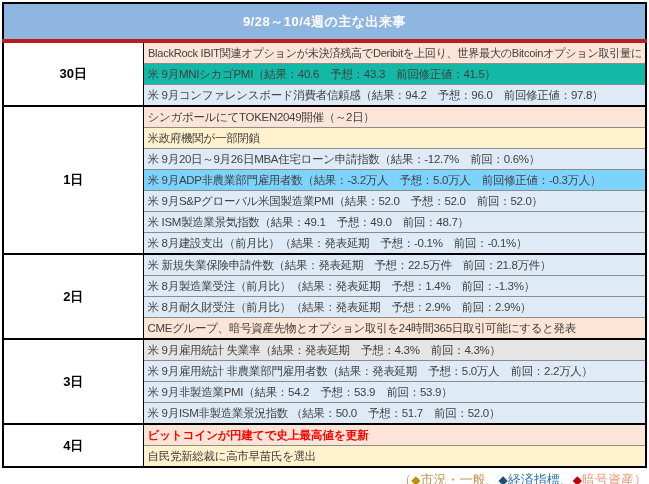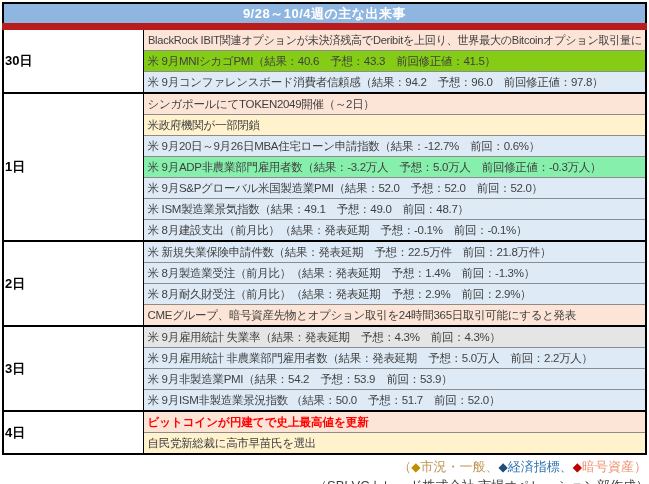--- a/index.html
+++ b/index.html
@@ -8,29 +8,29 @@
     font-family:"Liberation Sans","DejaVu Sans",sans-serif;
     -webkit-font-smoothing:antialiased;
   }
   .page{width:649px;height:484px;position:relative;}
   table.events{
     border-collapse:collapse;table-layout:fixed;
     width:645px;margin:2px 0 0 2px;
     border:2px solid #000;
   }
   th.title{
-    height:19px;padding:0;
+    height:19px;padding:8px;
     background:var(--header-bg);color:var(--header-text);
     font-size:13px;font-weight:bold;text-align:center;
-    border-bottom:7px solid #b91c1c;
+    border-bottom:4px solid #b91c1c;
     letter-spacing:.5px;
   }
   td.date-cell{
     background:#fff;color:#000;
-    vertical-align:middle;
+    text-align:center;vertical-align:middle;
     font-size:13px;font-weight:bold;
     border-right:1px solid #000;
     border-bottom:2px solid #000;
   }
   td.event-cell{
     height:20px;padding:0 4px;
     font-size:11.5px;color:var(--text);
     letter-spacing:-0.3px;
     border-bottom:1px solid #8c8c8c;
     overflow:hidden;white-space:nowrap;
@@ -68,37 +68,37 @@
       <tr>
         <th class="title" colspan="2">9/28～10/4週の主な出来事</th>
       </tr>
     </thead>
     <tbody id="tbody">
         <tr>
           <td class="date-cell" rowspan="3">30日</td>
           <td class="event-cell" style="background: rgb(252, 228, 214);"><span class="event-text" style="transform: scaleX(0.965);">BlackRock IBIT関連オプションが未決済残高でDeribitを上回り、世界最大のBitcoinオプション取引量に</span></td>
         </tr>
         <tr>
-          <td class="event-cell" style="background: #84cc16;"><span class="event-text">米 9月MNIシカゴPMI（結果：40.6　予想：43.3　前回修正値：41.5）</span></td>
+          <td class="event-cell" style="background: #14b8a6;"><span class="event-text">米 9月MNIシカゴPMI（結果：40.6　予想：43.3　前回修正値：41.5）</span></td>
         </tr>
         <tr>
           <td class="event-cell sec-end" style="background: rgb(222, 235, 247);"><span class="event-text">米 9月コンファレンスボード消費者信頼感（結果：94.2　予想：96.0　前回修正値：97.8）</span></td>
         </tr>
         <tr>
           <td class="date-cell" rowspan="7">1日</td>
           <td class="event-cell" style="background: rgb(252, 228, 214); margin-top: 17px;"><span class="event-text">シンガポールにてTOKEN2049開催（～2日）</span></td>
         </tr>
         <tr>
           <td class="event-cell" style="background: rgb(255, 242, 204);"><span class="event-text">米政府機関が一部閉鎖</span></td>
         </tr>
         <tr>
           <td class="event-cell" style="background: rgb(222, 235, 247);"><span class="event-text">米 9月20日～9月26日MBA住宅ローン申請指数（結果：-12.7%　前回：0.6%）</span></td>
         </tr>
         <tr>
-          <td class="event-cell" style="background: #86efac;"><span class="event-text">米 9月ADP非農業部門雇用者数（結果：-3.2万人　予想：5.0万人　前回修正値：-0.3万人）</span></td>
+          <td class="event-cell" style="background: #7dd3fc;"><span class="event-text">米 9月ADP非農業部門雇用者数（結果：-3.2万人　予想：5.0万人　前回修正値：-0.3万人）</span></td>
         </tr>
         <tr>
           <td class="event-cell" style="background: rgb(222, 235, 247);"><span class="event-text">米 9月S&amp;Pグローバル米国製造業PMI（結果：52.0　予想：52.0　前回：52.0）</span></td>
         </tr>
         <tr>
           <td class="event-cell" style="background: rgb(222, 235, 247);"><span class="event-text">米 ISM製造業景気指数（結果：49.1　予想：49.0　前回：48.7）</span></td>
         </tr>
         <tr>
           <td class="event-cell sec-end" style="background: rgb(222, 235, 247);"><span class="event-text">米 8月建設支出（前月比）（結果：発表延期　予想：-0.1%　前回：-0.1%）</span></td>
         </tr>

